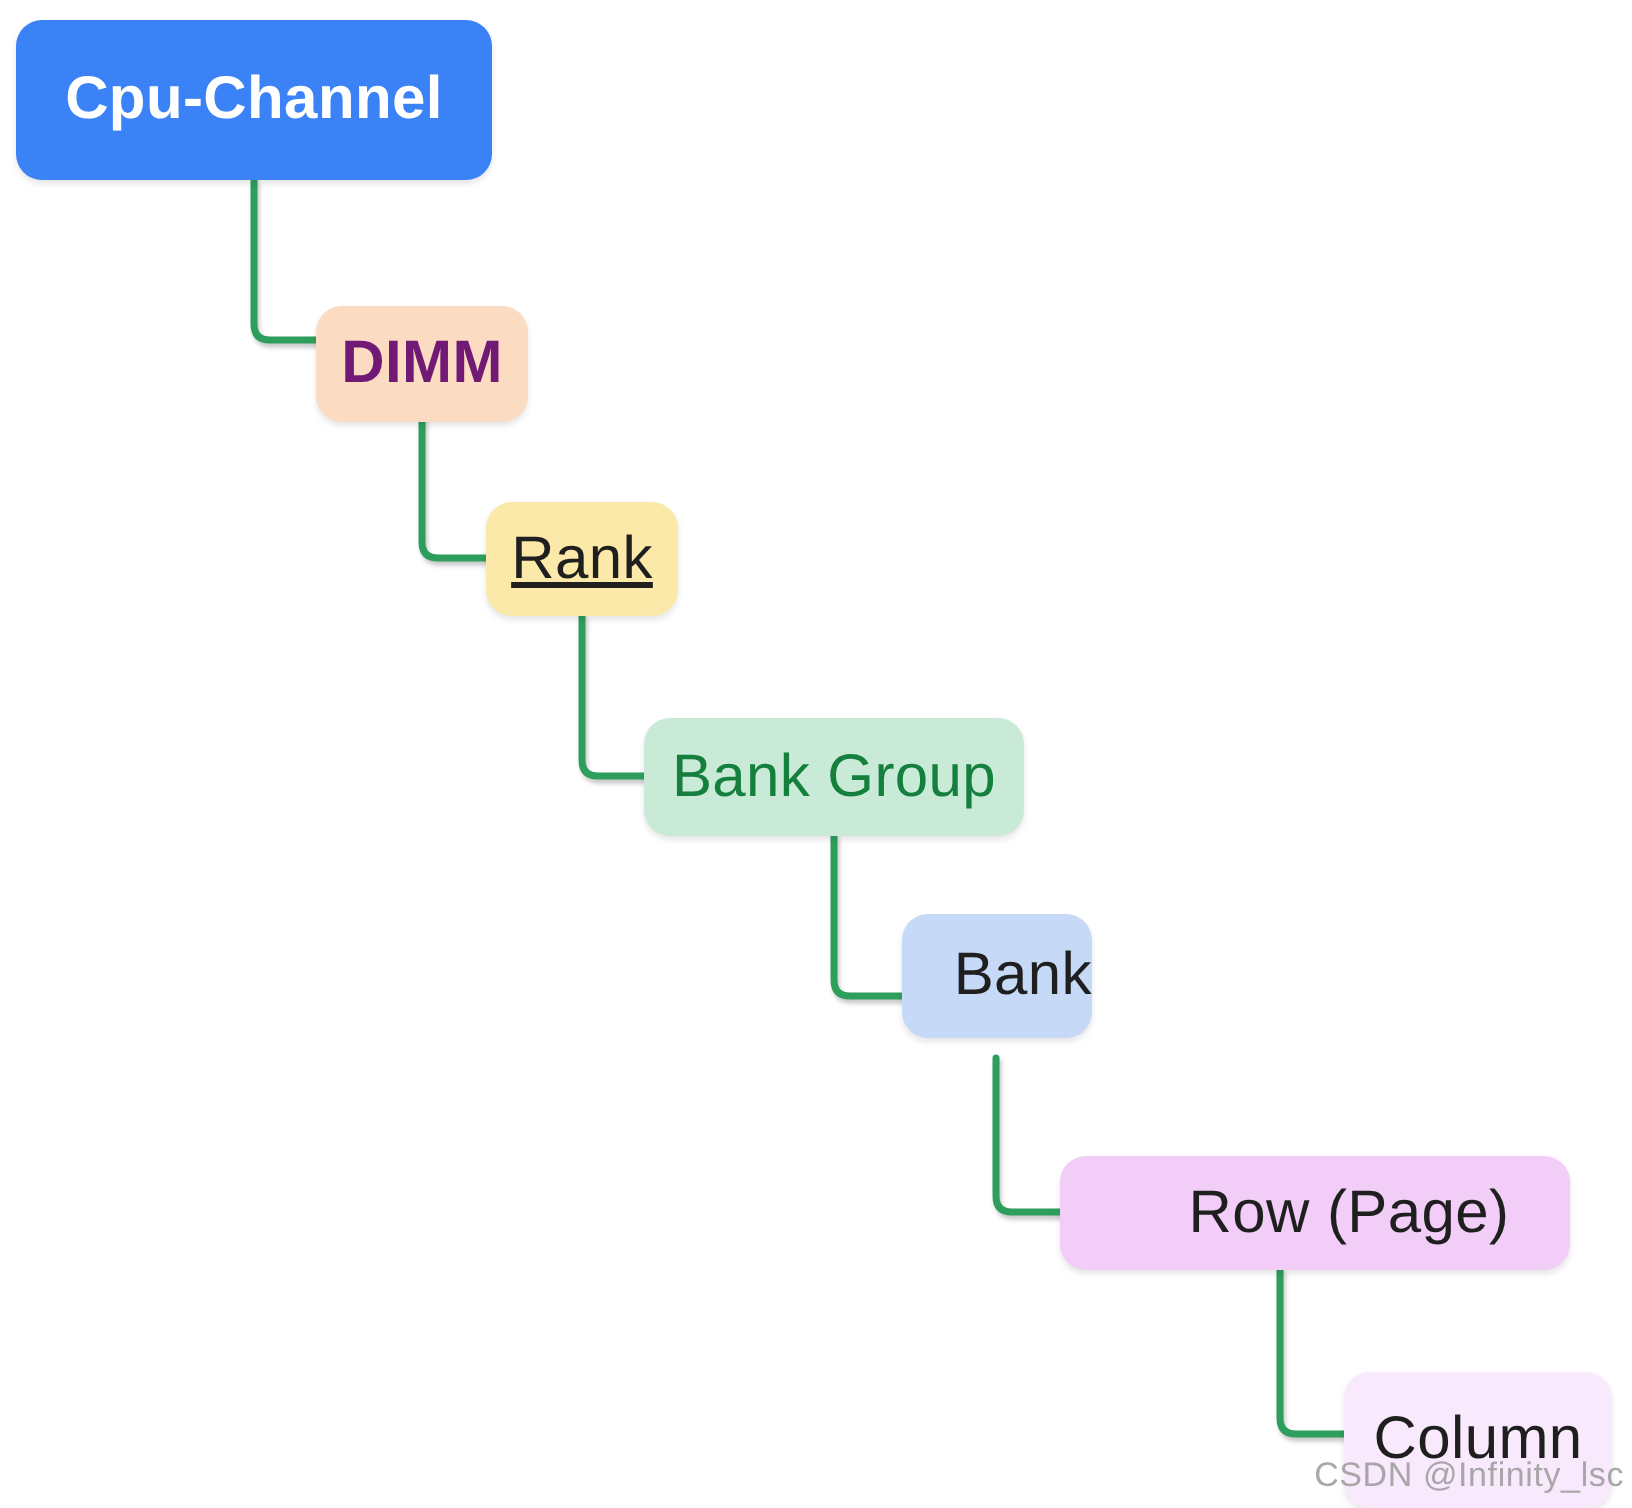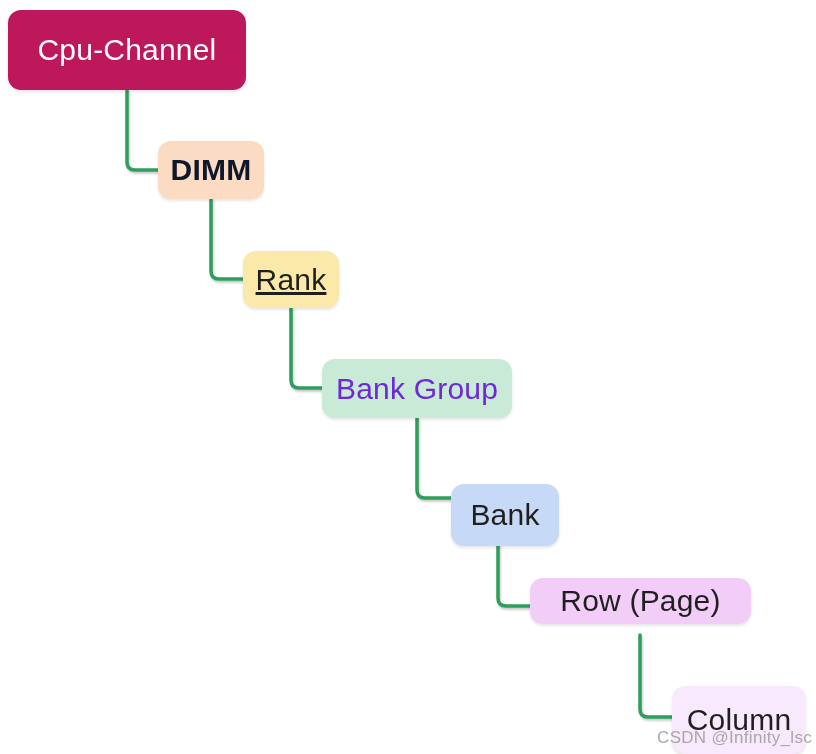--- a/index.html
+++ b/index.html
@@ -35,22 +35,22 @@
     letter-spacing: 0.2px;
     box-shadow: 0 2px 3px rgba(0,0,0,0.10);
     white-space: nowrap;
     cursor: default;
   }
   
   .n0 { left: 8px;   top: 10px;  width: 238px; height: 80px; }
   .n1 { left: 158px; top: 141px; width: 106px; height: 58px; }
   .n2 { left: 243px; top: 251px; width: 96px;  height: 57px; text-decoration: underline; }
   .n3 { left: 322px; top: 359px; width: 190px; height: 59px; }
-  .n4 { left: 451px; top: 484px; width: 108px;  height: 62px; }
-  .n5 { left: 530px; top: 578px; width: 221px; height: 46px; }
+  .n4 { left: 451px; top: 457px; width: 95px;  height: 62px; justify-content: flex-end; }
+  .n5 { left: 530px; top: 578px; width: 221px; height: 57px; padding-left: 34px; }
   .n6 { left: 672px; top: 686px; width: 134px; height: 68px; }
   .watermark {
     position: absolute;
     right: 4px;
     bottom: 6px;
     font-size: 17px;
     letter-spacing: 0.3px;
     opacity: 0.85;
     pointer-events: none;
     margin-top: 36px;
@@ -63,30 +63,30 @@
 
   <svg class="connectors" viewBox="0 0 816 754" xmlns="http://www.w3.org/2000/svg">
     <path d="M127 90 L127 162 Q127 170 135 170 L158 170" stroke="#2E9E5C"></path>
     <path d="M211 199 L211 271 Q211 279 219 279 L243 279" stroke="#2E9E5C"></path>
     <path d="M291 308 L291 380 Q291 388 299 388 L322 388" stroke="#2E9E5C"></path>
     <path d="M417 418 L417 490 Q417 498 425 498 L451 498" stroke="#2E9E5C"></path>
     <path d="M498 529 L498 598 Q498 606 506 606 L530 606" stroke="#2E9E5C"></path>
     <path d="M640 635 L640 709 Q640 717 648 717 L672 717" stroke="#2E9E5C"></path>
   </svg>
 
-  <div class="node n0" style="background: #be185d; color: rgb(255, 255, 255); font-weight: normal;">
+  <div class="node n0" style="background: #3b82f6; color: rgb(255, 255, 255); font-weight: bold;">
     <span>Cpu-Channel</span>
   </div>
-  <div class="node n1" style="background: rgb(251, 220, 194); color: #0f172a; font-weight: bold;">
+  <div class="node n1" style="background: rgb(251, 220, 194); color: #701a75; font-weight: bold; margin-top: 12px;">
     <span>DIMM</span>
   </div>
   <div class="node n2" style="background: rgb(251, 233, 169); color: rgb(31, 31, 31); font-weight: normal;">
     <span>Rank</span>
   </div>
-  <div class="node n3" style="background: rgb(201, 234, 214); color: #6d28d9; font-weight: normal;">
+  <div class="node n3" style="background: rgb(201, 234, 214); color: #15803d; font-weight: normal;">
     <span>Bank Group</span>
   </div>
   <div class="node n4" style="background: rgb(198, 218, 248); color: rgb(31, 31, 31); font-weight: normal;">
     <span>Bank</span>
   </div>
   <div class="node n5" style="background: rgb(242, 205, 248); color: rgb(31, 31, 31); font-weight: normal;">
     <span>Row (Page)</span>
   </div>
   <div class="node n6" style="background: rgb(249, 233, 252); color: rgb(31, 31, 31); font-weight: normal;">
     <span>Column</span>

